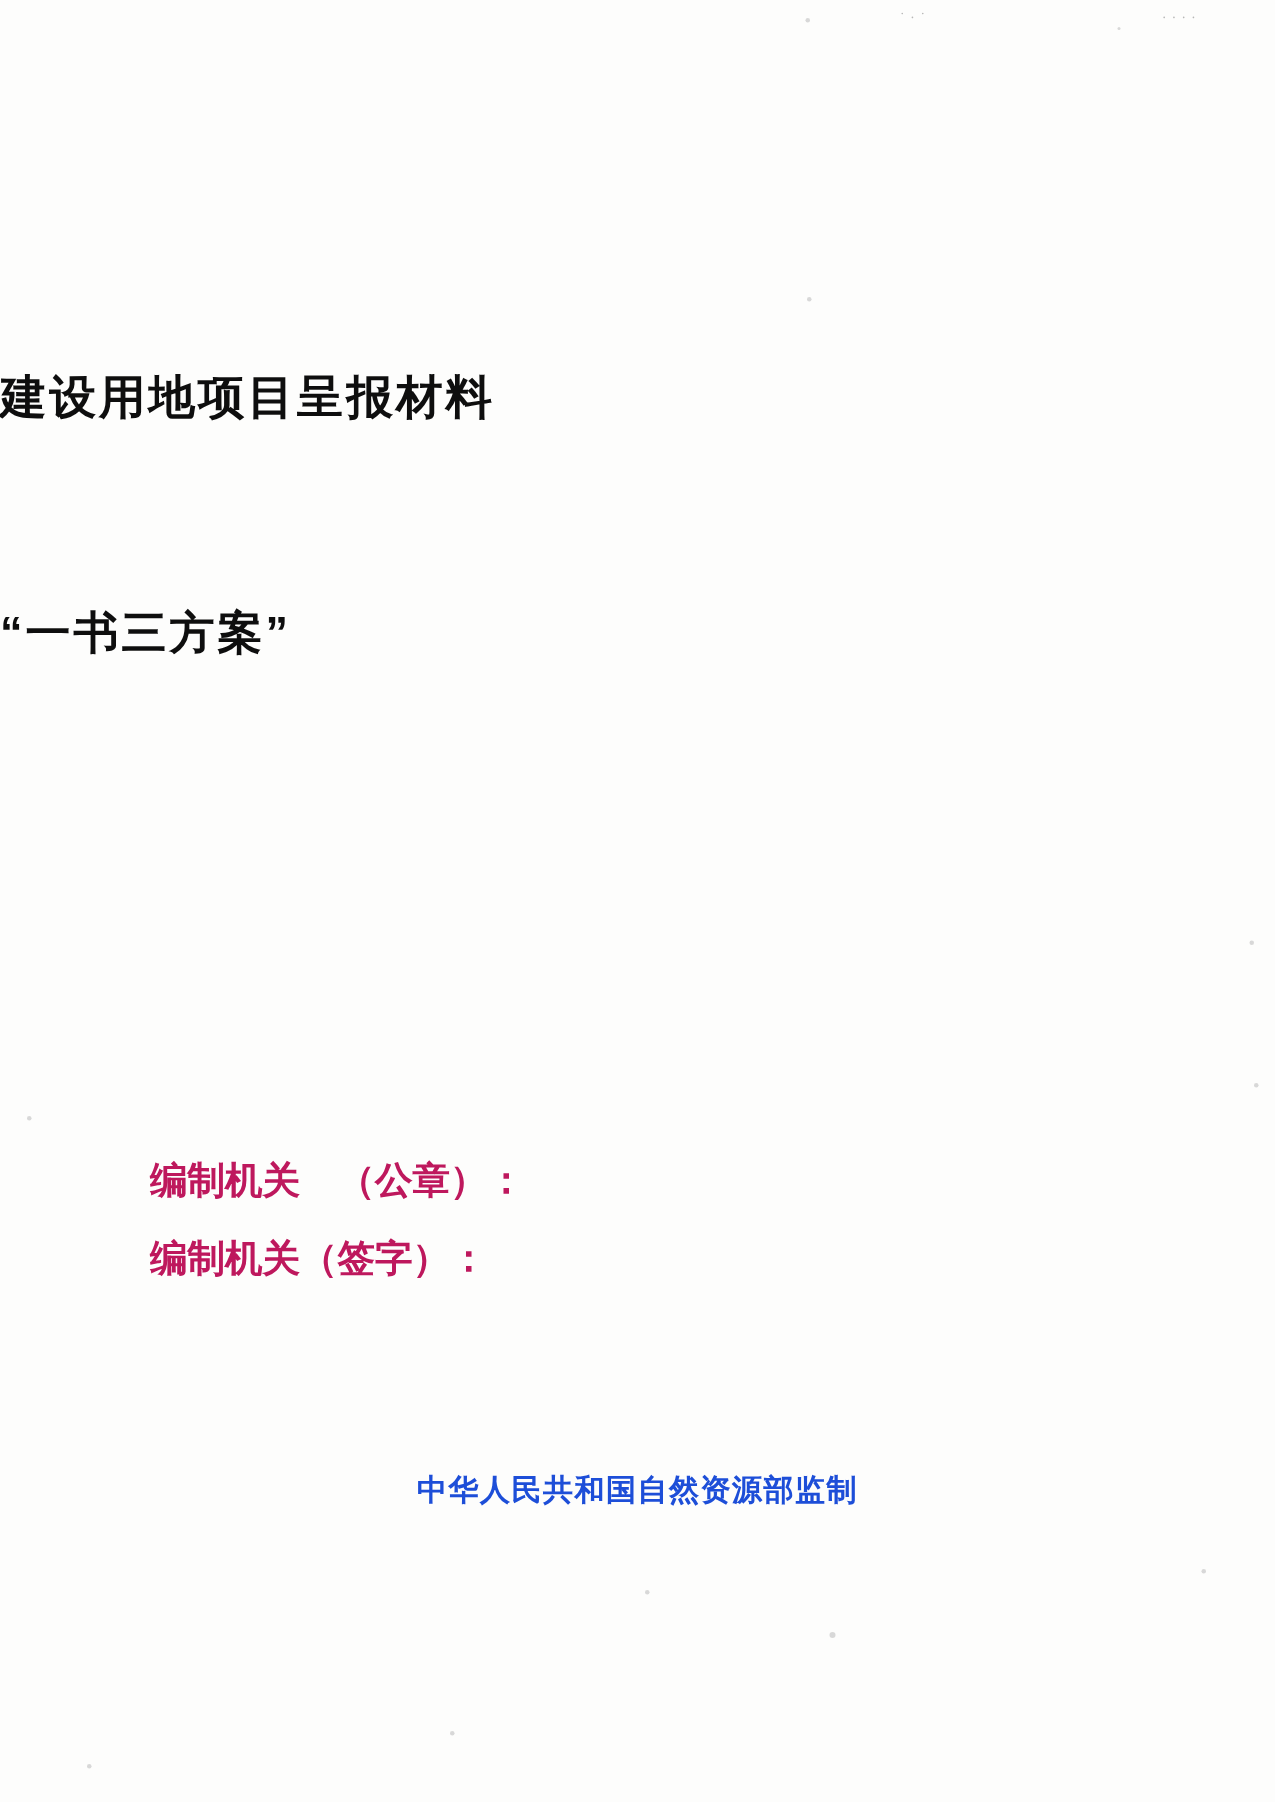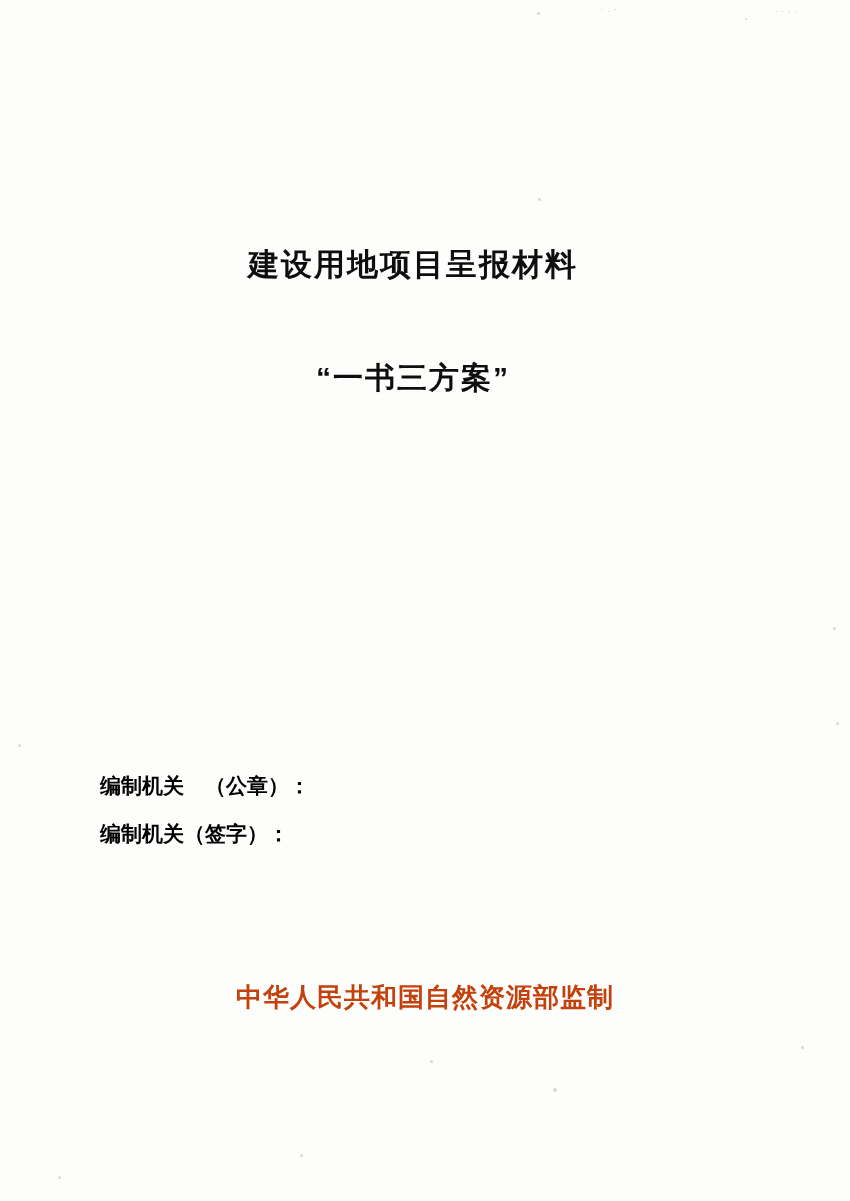--- a/index.html
+++ b/index.html
@@ -39,50 +39,49 @@
     font-family: "Liberation Serif", serif;
     opacity: 0.7;
     white-space: nowrap;
   }
 
   .title-block {
     position: absolute;
     top: 246px;
     left: 0;
     width: 826px;
-    text-align: center;
   }
   .doc-title {
     font-family: "Liberation Sans", sans-serif;
     font-weight: bold;
     font-size: 31px;
     letter-spacing: 2px;
     color: #0e0e0e;
     line-height: 1.2;
   }
   .doc-subtitle {
-    margin-top: 75px;
+    margin-top: 119px;
     font-family: "Liberation Sans", sans-serif;
     font-weight: bold;
     font-size: 30px;
     letter-spacing: 2px;
     color: #0e0e0e;
   }
 
   .fields {
     position: absolute;
     top: 775px;
     left: 100px;
     width: 650px;
   }
   .field-row {
-    font-size: 21px;
+    font-size: 25px;
     line-height: 1.05;
     margin-bottom: 26px;
-    color: #000000;
+    color: #be185d;
     font-family: "Liberation Serif", "DejaVu Serif", serif;
     font-weight: bold;
     white-space: nowrap;
   }
   .field-label {
     display: inline-block;
   }
   .field-value {
     display: inline-block;
     min-width: 40px;
@@ -98,23 +97,23 @@
   .footer {
     position: absolute;
     top: 980px;
     left: 0;
     width: 850px;
     text-align: center;
   }
   .footer-text {
     font-family: Liberation Serif, serif;
     font-weight: bold;
-    font-size: 26px;
+    font-size: 20px;
     letter-spacing: 1px;
-    color: #c2410c;
+    color: #1d4ed8;
   }
 </style>
 </head>
 <body>
 
 <div class="page">
 
   <div class="smudge" style="top:4px; left:600px;">· . ·</div>
   <div class="smudge" style="top:4px; left:775px;">. . . .</div>
   <div class="speckle" style="top:12px; left:537px; width:3px; height:3px;"></div>

